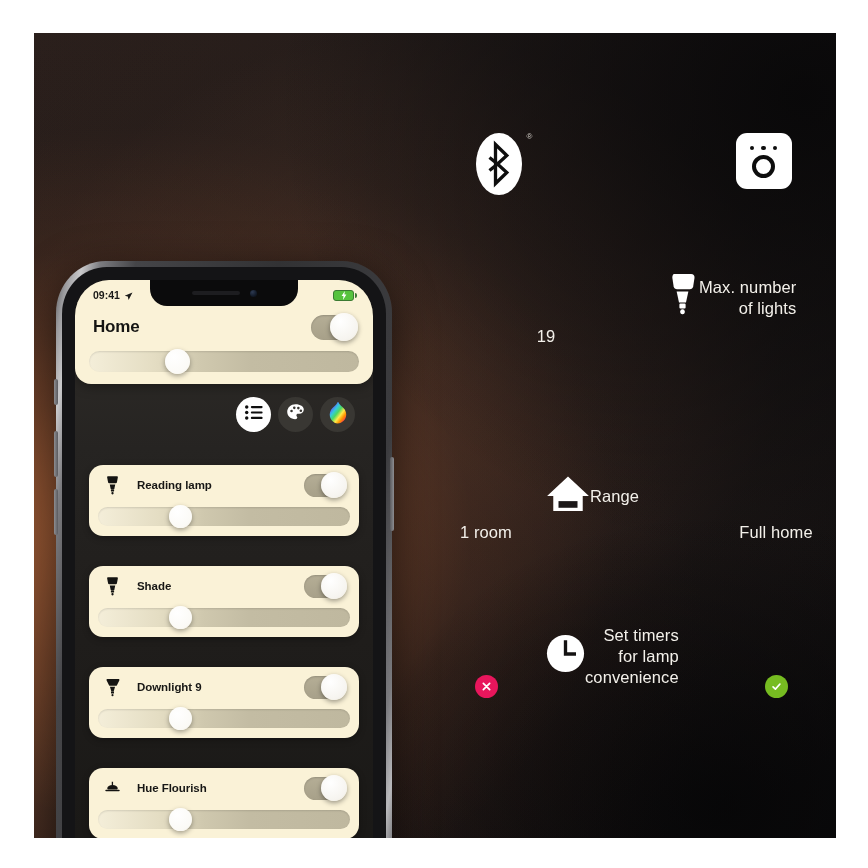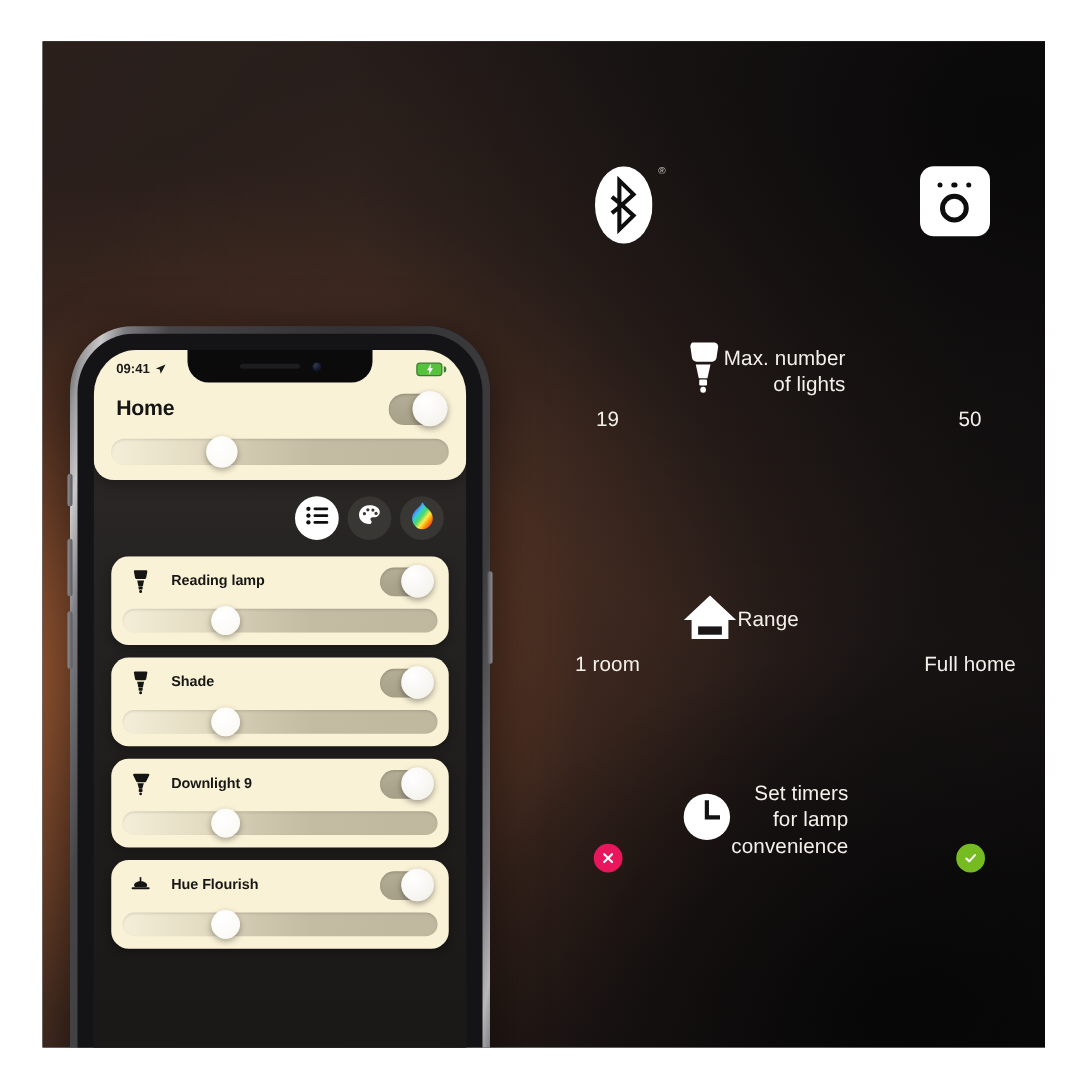--- a/index.html
+++ b/index.html
@@ -236,20 +236,21 @@
     padding: 0 14px;
     display: flex; flex-direction: column; gap: 10px;
     overflow: hidden;
   }
   .light-card {
     background: #faf2d7;
     border-radius: 14px;
     padding: 0 0 10px 0;
     box-shadow: 0 2px 7px rgba(0,0,0,0.3);
     flex: 0 0 auto;
+    margin-top: 20px;
   }
   .light-top {
     display: flex; align-items: center;
     height: 40px;
     padding: 0 13px 0 12px;
   }
   .light-icon {
     width: 22px; height: 22px;
     display: flex; align-items: center; justify-content: center;
     flex: 0 0 22px;
@@ -584,21 +585,20 @@
               <path d="M11.6 22.2h12.8l-2.6 12.1h-7.6z" fill="#ffffff"></path>
               <rect x="14.6" y="35.4" width="6.8" height="5.2" rx="1.1" fill="#ffffff"></rect>
               <rect x="15.6" y="41.6" width="4.8" height="5.4" rx="2.2" fill="#ffffff"></rect>
             </svg>
           </span>
           <span class="f-label">
             <span>Max. number</span><br>
             <span>of lights</span>
           </span>
         </div>
-        <div class="f-right">50</div>
       </div>
 
       <div class="feature" id="feature-range">
         <div class="f-left">1 room</div>
         <div class="f-mid">
           <span class="f-ico">
             <svg viewBox="0 0 46 40" width="44" height="38">
               <path d="M23 1.5 L45 22 L38.5 22 L38.5 38 L7.5 38 L7.5 22 L1 22 Z" fill="#ffffff"></path>
               <rect x="13" y="27.5" width="20" height="7" fill="#1b1718"></rect>
             </svg>

